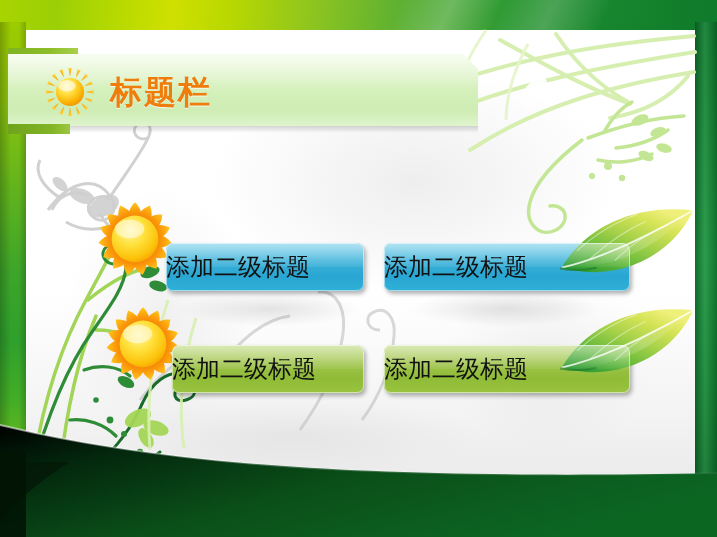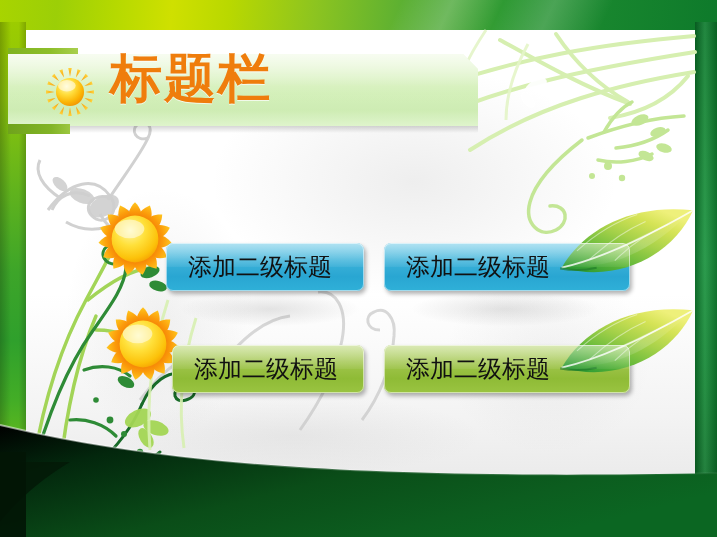--- a/index.html
+++ b/index.html
@@ -119,39 +119,39 @@
     position: absolute; left: 8px; top: 126px;
     width: 470px; height: 7px;
     background: linear-gradient(180deg, rgba(0,0,0,0.16), rgba(0,0,0,0));
   }
 
   .title-sun {
     position: absolute; left: 44px; top: 66px;
     width: 52px; height: 52px;
   }
   .title-text {
-    position: absolute; left: 110px; top: 48px;
+    position: absolute; left: 110px; top: 62px;
     width: 330px; height: 60px;
     line-height: 60px;
-    font-size: 52px;
+    font-size: 32px;
     font-weight: bold;
     letter-spacing: 2px;
     color: #ef7d0c;
     text-shadow: 0 1px 0 rgba(255,255,255,0.7);
     white-space: nowrap;
   }
 
   
   .btn {
     position: absolute;
     height: 48px;
     border-radius: 7px;
     display: flex;
     align-items: center;
-    padding-left: 22px;
+    padding-left: 0;
     font-size: 24px;
     color: #111111;
     white-space: nowrap;
     box-shadow: 2px 3px 4px rgba(0,0,0,0.30);
     overflow: hidden;
   }
   .btn .btn-label { position: relative; z-index: 3; }
   .btn::before {
     content: "";
     position: absolute; left: 0; top: 0; right: 0; height: 50%;

